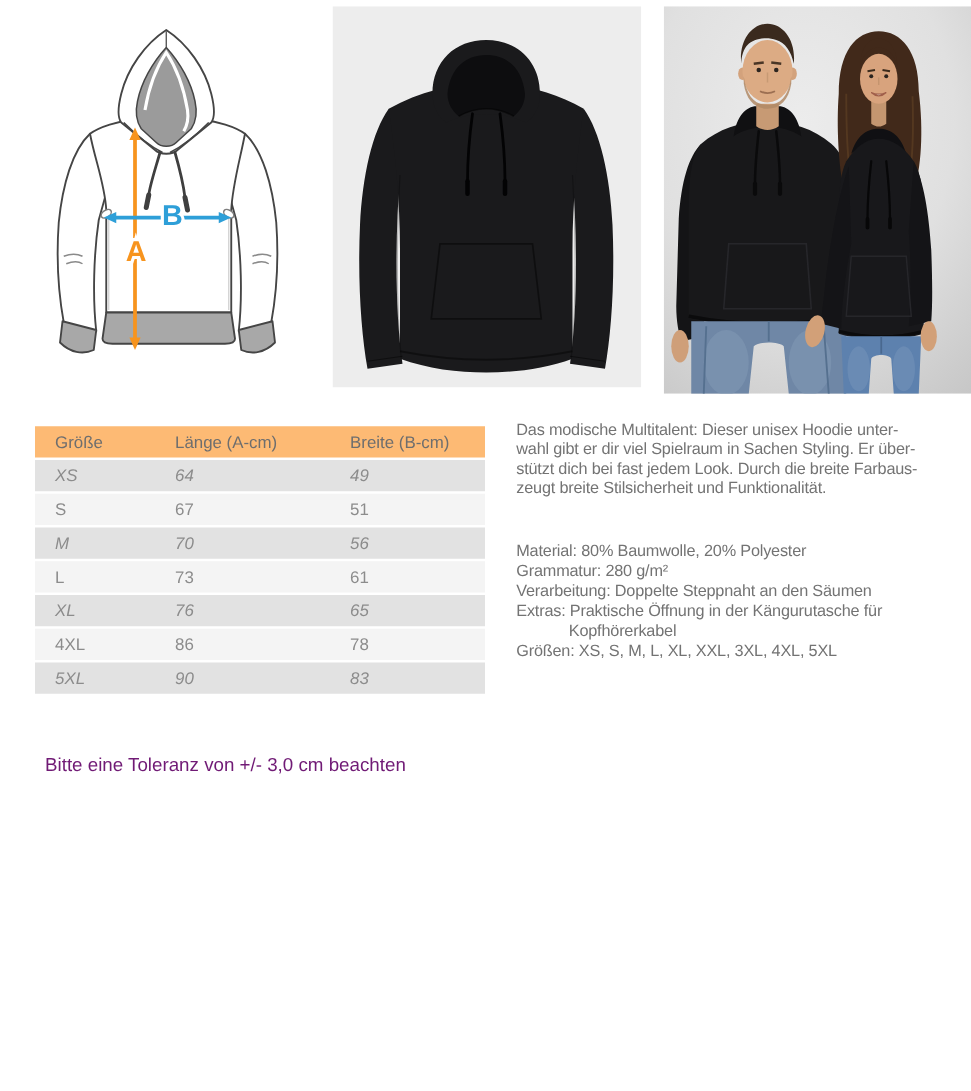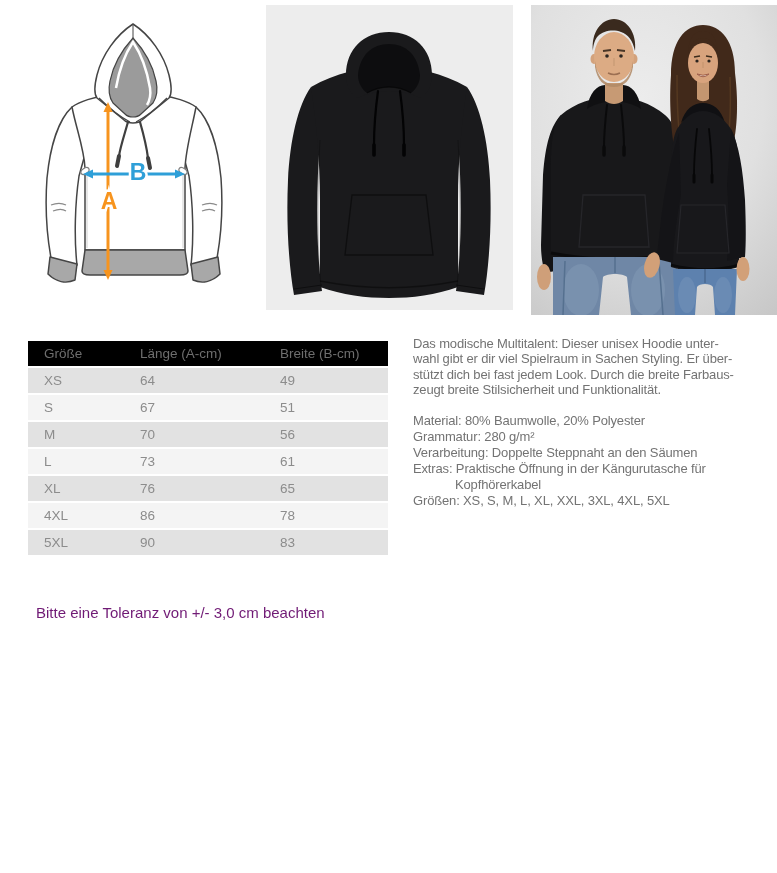--- a/index.html
+++ b/index.html
@@ -13,33 +13,33 @@
   
   .table-wrap { position:absolute; left:28px; top:339px; width:360px; }
   table.size-table { width:360px; border-collapse:separate; border-spacing:0 2px; table-layout:fixed; }
   table.size-table col.c1 { width:96px; }
   table.size-table col.c2 { width:140px; }
   table.size-table col.c3 { width:124px; }
   table.size-table th, table.size-table td {
     height:25px; padding:0 0 0 16px; text-align:left; font-weight:400;
     font-size:13.5px; line-height:25px; white-space:nowrap;
   }
-  table.size-table th { background:#000000; color:#6e6e6e; }
-  table.size-table tr.odd td  { background:#e2e2e2; color:#8c8c8c; }
+  table.size-table th { background:#fdba74; color:#6e6e6e; }
+  table.size-table tr.odd td  { background:#e2e2e2; color:#8c8c8c;font-style:italic; }
   table.size-table tr.even td { background:#f4f4f4; color:#8c8c8c; }
 
   .tolerance {
     position:absolute; left:36px; top:604px; font-size:15px; color:#701a75;
     white-space:nowrap;
   }
 
   
   .description { position:absolute; left:413px; top:336px; width:364px; color:#737373; }
   .description .line { font-size:13px; line-height:15.4px; letter-spacing:-0.15px; white-space:nowrap; }
-  .description .specs { margin-top:15px; }
+  .description .specs { margin-top:35px; }
   .description .specs .line { line-height:16px; }
   .description .indent { padding-left:42px; }
 </style>
 </head>
 <body>
 
 <div class="page">
 
   <div class="img-block" style="left:20px; top:8px; width:230px; height:282px;">
     <svg width="230" height="282" viewBox="0 0 230 282">

